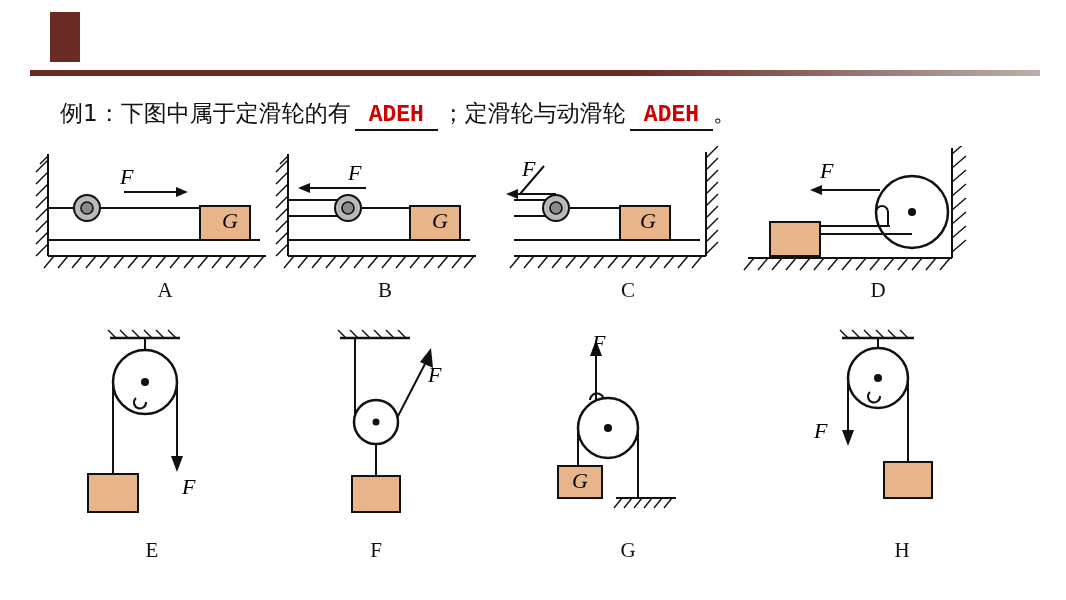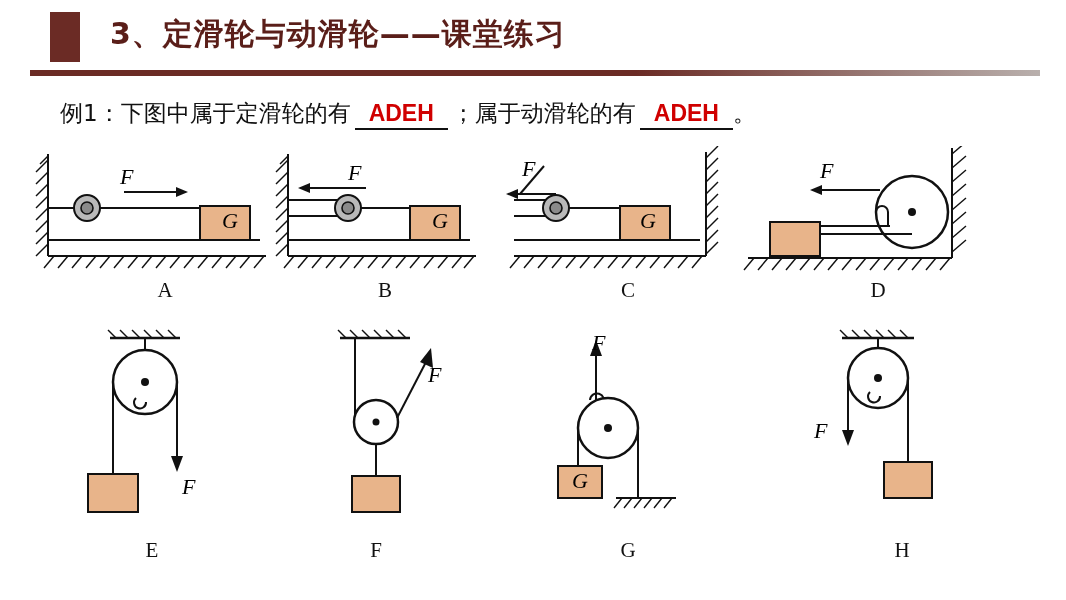--- a/index.html
+++ b/index.html
@@ -32,21 +32,21 @@
 
   
   .question {
     position:absolute; left:60px; top:98px;
     font-family:"DejaVu Sans", sans-serif;
     font-size:23px; color:#111;
     white-space:nowrap;
   }
   .answer {
     color:#d00000;
-    font-family:Liberation Sans, sans-serif;
+    font-family:Liberation Mono, monospace;
     font-weight:bold;
     font-size:23px;
     border-bottom:2px solid #111;
     padding:0 14px 1px 14px;
     display:inline-block;
   }
   .blank-pad { display:inline-block; width:4px; }
 
   
   .figures { position:absolute; left:0; top:146px; width:1066px; height:440px; }
@@ -57,26 +57,25 @@
     font-size:21px; color:#111;
     text-align:center; width:40px;
   }
   svg { display:block; }
 </style>
 </head>
 <body>
 
 <div class="header">
   <div class="header-bar-block"></div>
-  <div class="header-title">3、定滑轮与动滑轮——课堂练习</div>
   <div class="header-rule"></div>
 </div>
 
 <div class="question">
-  <span>例1：下图中属于定滑轮的有</span><span class="blank-pad"></span><span class="answer">ADEH</span><span class="blank-pad"></span><span>；属于动滑轮的有</span><span class="blank-pad"></span><span class="answer">ADEH</span><span>。</span>
+  <span>例1：下图中属于定滑轮的有</span><span class="blank-pad"></span><span class="answer">ADEH</span><span class="blank-pad"></span><span>；定滑轮与动滑轮</span><span class="blank-pad"></span><span class="answer">ADEH</span><span>。</span>
 </div>
 
 <div class="figures">
 
   <div class="fig" style="left:30px; top:0;">
     <svg width="250" height="130" viewBox="0 0 250 130">
 
       <line x1="18" y1="8" x2="18" y2="110" stroke="#111" stroke-width="2"></line>
       <g stroke="#111" stroke-width="1.4">
         <line x1="18" y1="14" x2="6" y2="26"></line>

